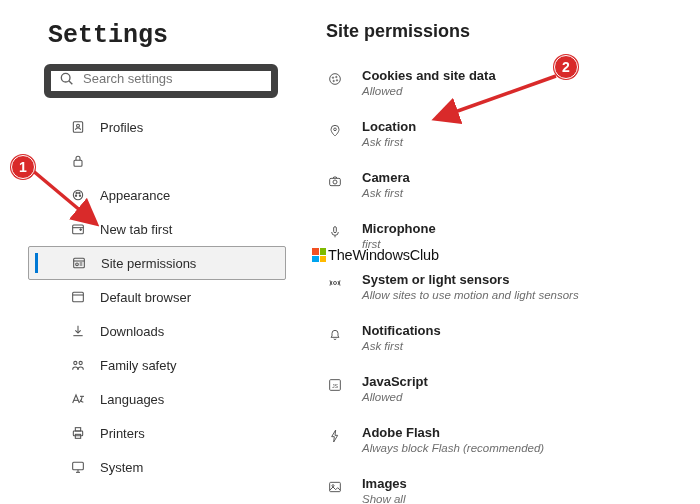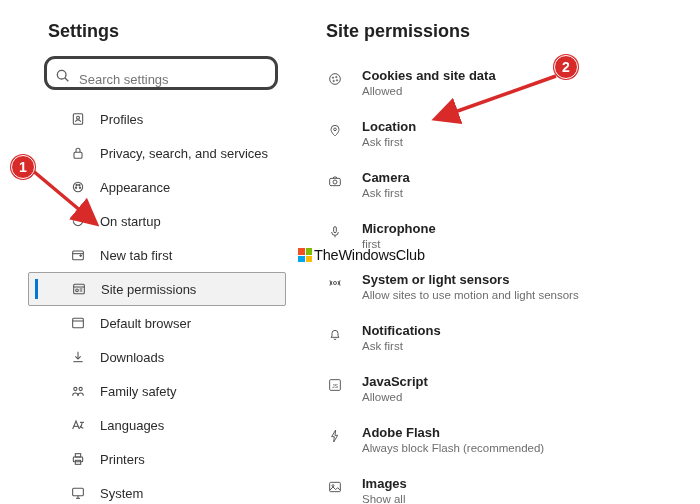--- a/index.html
+++ b/index.html
@@ -7,28 +7,28 @@
   body {
     font-family: "Segoe UI", -apple-system, sans-serif;
     font-size: 13px;
     color: #212121;
     background: #fff;
     position: relative;
     display: flex;
     padding: 15px 0 0 28px;
   }
   .sidebar { width: 258px; flex-shrink: 0; }
-  .page-title { font-size: 18px; font-weight: 600; margin: 6px 0 14px 20px; }
+  .page-title { font-size: 25px; font-weight: 600; margin: 6px 0 14px 20px; font-family: Liberation Mono, monospace; }
   .search-wrap {
     margin: 0 8px 12px 16px;
-    border: 3px solid #404040;
-    border-radius: 11px;
+    border: 7px solid #404040;
+    border-radius: 6px;
     height: 34px;
     display: flex;
-    align-items: flex-end;
+    align-items: flex-start;
     padding: 0 8px;
     gap: 8px;
     color: #606060;
   }
   .search-wrap svg { width: 16px; height: 16px; flex-shrink: 0; }
   .search-wrap input {
     border: none; outline: none;
     font: inherit; color: inherit;
     width: 100%; background: transparent;
     font-size: 13px;
@@ -69,40 +69,40 @@
     cursor: pointer;
   }
   .perm .pic {
     width: 18px; height: 18px; flex-shrink: 0;
     display:flex;align-items:center;justify-content:center;
     color: #5a5a5a; margin-top: 2px;
   }
   .perm .pic svg { width: 16px; height: 16px; }
   .ptxt { display: flex; flex-direction: column; gap: 2px; }
   .ptitle { font-size: 13px; font-weight: 600; color: #222; }
-  .psub { font-size: 11.5px; color: #6d6d6d; }
+  .psub { font-size: 11.5px; color: #6d6d6d; font-style: italic; }
 
   
   .badge {
     position: absolute;
     width: 24px; height: 24px;
     border-radius: 50%;
     background: #d92a2a;
     border: 1.5px solid #fff;
     box-shadow: 0 0 0 1px #d92a2a;
     color: #fff;
     font-weight: 700; font-size: 14px;
     display: flex; align-items: center; justify-content: center;
     z-index: 20;
   }
   .arrow { position: absolute; z-index: 15; pointer-events: none; }
 
   .watermark {
     position: absolute;
-    left: 298px; top: 246px;
+    left: 312px; top: 246px;
     font-size: 14.5px;
     font-weight: 400;
     color: #111;
     z-index: 25;
     letter-spacing: -0.2px;
     pointer-events: none;
   }
   .wm-logo {
     display: inline-block; width: 14px; height: 14px;
     position: relative; top: 2px; margin-right: 2px;
@@ -140,42 +140,32 @@
         </span>
       <span>Profiles</span>
     </div>
     <div class="nav-item">
       <span class="ic">
           <svg viewBox="0 0 24 24" fill="none" stroke="currentColor" stroke-width="1.6">
             <rect x="6" y="11" width="12" height="9" rx="1.5"></rect>
             <path d="M9 11V8a3 3 0 0 1 6 0v3"></path>
           </svg>
         </span>
-      <span>Privacy, search, and services</span>
     </div>
     <div class="nav-item">
       <span class="ic">
           <svg viewBox="0 0 24 24" fill="none" stroke="currentColor" stroke-width="1.6">
             <circle cx="12" cy="12" r="7"></circle>
             <circle cx="10" cy="9" r="1"></circle>
             <circle cx="14" cy="9" r="1"></circle>
             <circle cx="9" cy="13" r="1"></circle>
             <circle cx="15" cy="13" r="1"></circle>
           </svg>
         </span>
       <span>Appearance</span>
-    </div>
-    <div class="nav-item">
-      <span class="ic">
-          <svg viewBox="0 0 24 24" fill="none" stroke="currentColor" stroke-width="1.6">
-            <path d="M12 4v8"></path>
-            <path d="M7 7a7 7 0 1 0 10 0"></path>
-          </svg>
-        </span>
-      <span>On startup</span>
     </div>
     <div class="nav-item">
       <span class="ic">
           <svg viewBox="0 0 24 24" fill="none" stroke="currentColor" stroke-width="1.6">
             <rect x="4" y="6" width="16" height="13" rx="1.5"></rect>
             <line x1="4" y1="10" x2="20" y2="10"></line>
             <line x1="14" y1="13" x2="18" y2="13"></line>
             <line x1="16" y1="11" x2="16" y2="15"></line>
           </svg>
         </span>

